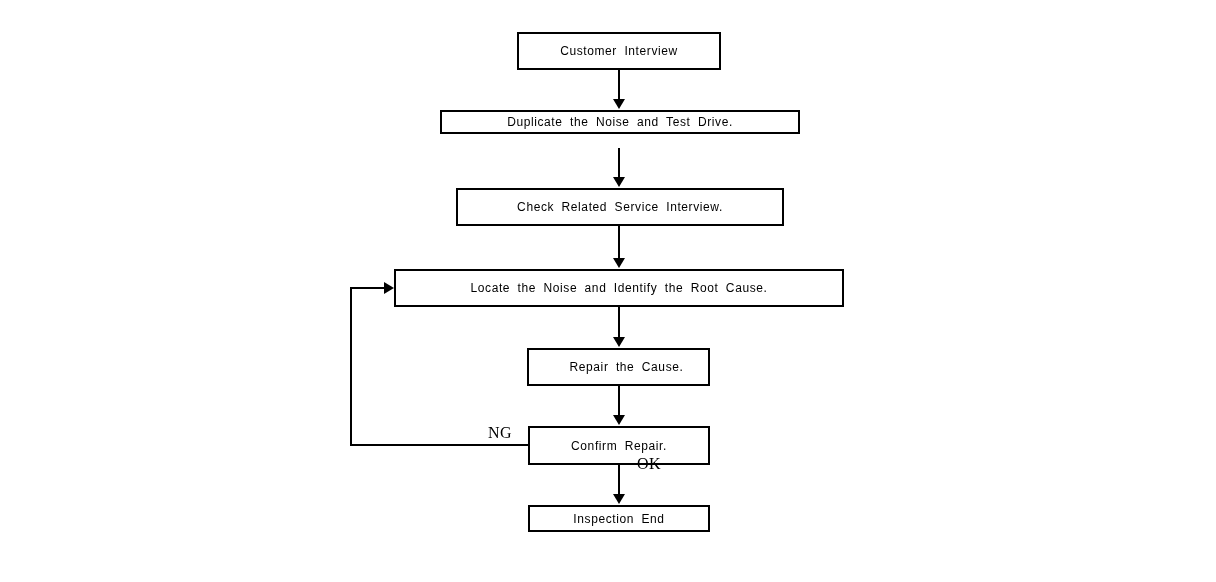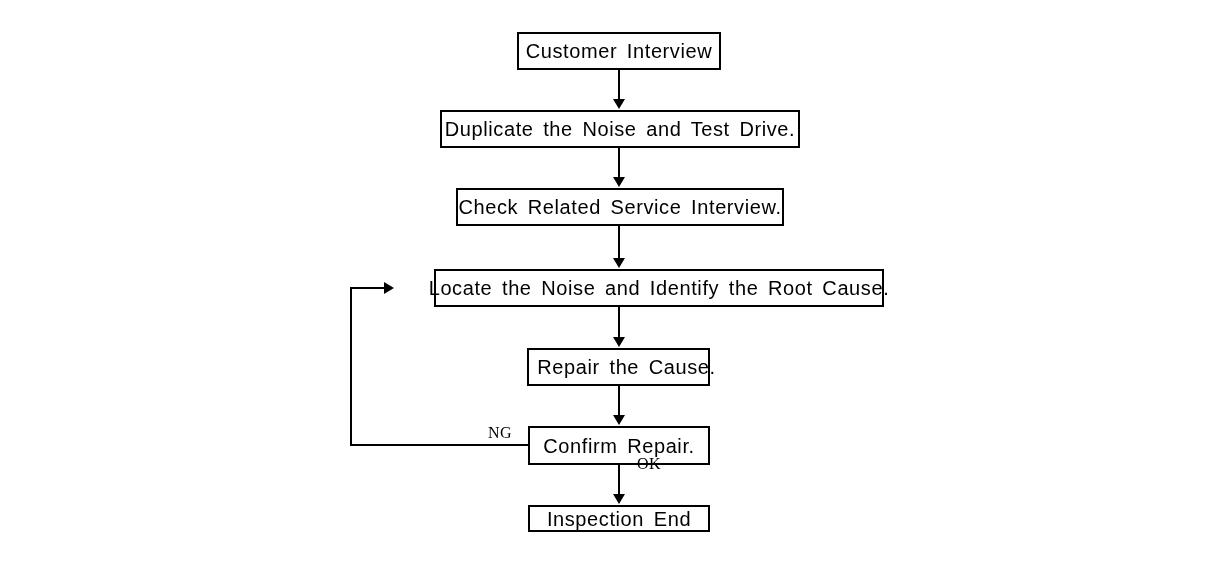--- a/index.html
+++ b/index.html
@@ -21,21 +21,21 @@
   .node {
     position: absolute;
     box-sizing: border-box;
     border: 2px solid #000000;
     background: #ffffff;
     display: flex;
     align-items: center;
     justify-content: center;
     color: #000000;
     font-family: "Liberation Sans", sans-serif;
-    font-size: 20px;
+    font-size: 12px;
     letter-spacing: 0.6px;
     word-spacing: 3.5px;
     white-space: nowrap;
     line-height: 1;
   }
   .edge-line {
     position: absolute;
     background: #000000;
   }
   .v-line { width: 2px; }
@@ -71,35 +71,35 @@
 
 <div id="canvas">
 
   <div class="node" style="left:517px; top:32px; width:204px; height:38px;">
     <span>Customer Interview</span>
   </div>
 
   <div class="edge-line v-line" style="left:618px; top:70px; height:32px;"></div>
   <div class="arrow-down" style="left:613px; top:99px;"></div>
 
-  <div class="node" style="left:440px; top:110px; width:360px; height:38px;">
+  <div class="node" style="left:440px; top:110px; width:360px; height:24px;">
     <span>Duplicate the Noise and Test Drive.</span>
   </div>
 
   <div class="edge-line v-line" style="left:618px; top:148px; height:32px;"></div>
   <div class="arrow-down" style="left:613px; top:177px;"></div>
 
   <div class="node" style="left:456px; top:188px; width:328px; height:38px;">
     <span>Check Related Service Interview.</span>
   </div>
 
   <div class="edge-line v-line" style="left:618px; top:226px; height:33px;"></div>
   <div class="arrow-down" style="left:613px; top:258px;"></div>
 
-  <div class="node" style="left:394px; top:269px; width:450px; height:38px;margin-left:40px;">
+  <div class="node" style="left:394px; top:269px; width:450px; height:38px;">
     <span>Locate the Noise and Identify the Root Cause.</span>
   </div>
 
   <div class="edge-line v-line" style="left:618px; top:307px; height:31px;"></div>
   <div class="arrow-down" style="left:613px; top:337px;"></div>
 
   <div class="node" style="left:527px; top:348px; width:183px; height:38px;padding-left:16px;">
     <span>Repair the Cause.</span>
   </div>
 

